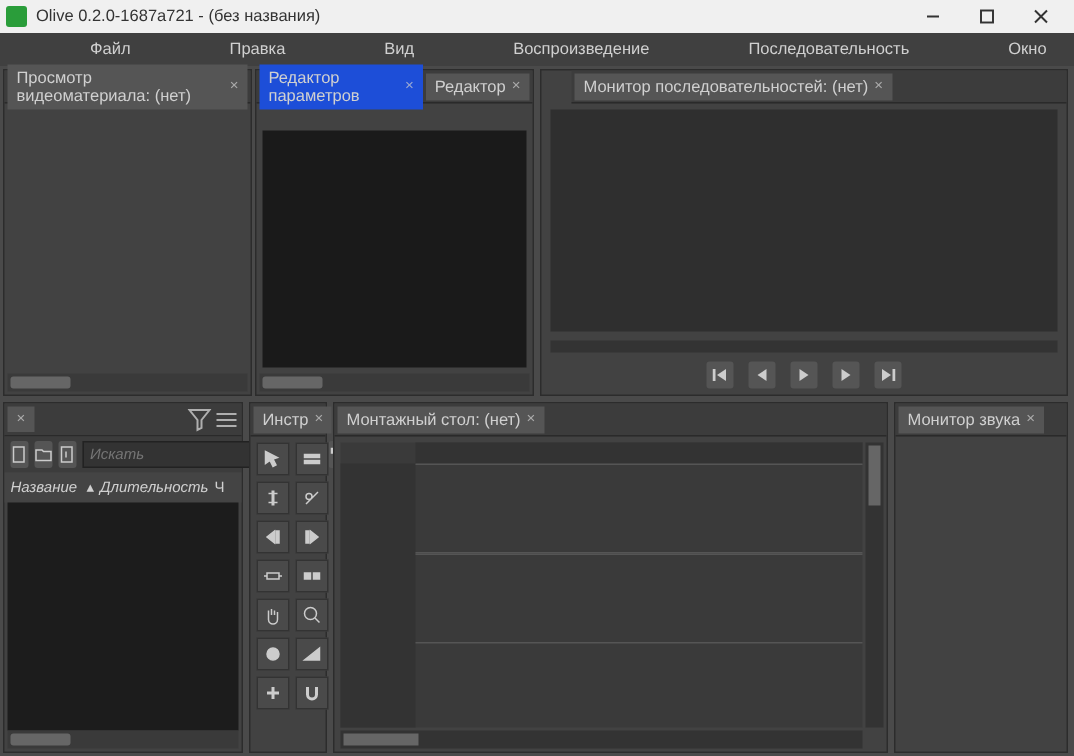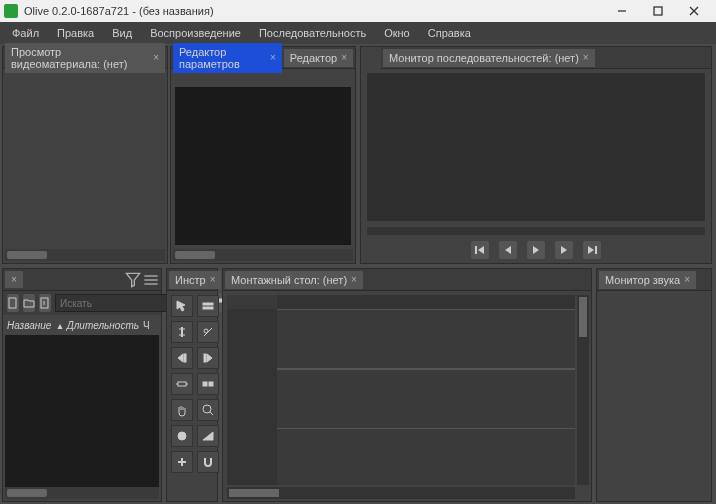--- a/index.html
+++ b/index.html
@@ -12,21 +12,21 @@
   }
   
   .titlebar { height: 22px; background: #f0f0f0; display: flex; align-items: center; padding: 0 4px; color: #333; }
   .titlebar .app-ico { width: 14px; height: 14px; background: #2a9d3a; border-radius: 2px; margin-right: 6px; }
   .titlebar .title { font-size: 11px; }
   .winctrl { margin-left: auto; display: flex; }
   .winbtn { width: 36px; height: 22px; display:flex; align-items:center; justify-content:center; color:#333; }
   .winbtn svg { width:10px; height:10px; }
   
   .menubar { height: 22px; background: #404040; display:flex; align-items:center; padding: 0 4px; gap: 2px; }
-  .menubar span { padding: 3px 8px; font-size: 11px; cursor: default; }
+  .menubar span { padding: 3px 8px; font-size: 11px; cursor: default; margin-left: 48px; }
 
   .workspace { position:absolute; top:44px; bottom:0; left:0; right:0; }
 
   
   .panel { position:absolute; background:#424242; border:1px solid #2c2c2c; }
   .tabrow { height: 22px; display:flex; align-items:center; padding: 0 2px; gap:2px; background:#3c3c3c; border-bottom:1px solid #2a2a2a;}
   .tab { padding:3px 6px; font-size:11px; background:#1d4ed8; display:flex; align-items:center; gap:4px;}
   .tab.active { background:#555; }
   .tab .x { font-size:10px; opacity:.7; }
   .spacer { flex:1; }
@@ -42,21 +42,21 @@
 
   
   .playbar { position:absolute; left:0; right:0; bottom:0; height:26px; display:flex; align-items:center; justify-content:center; gap:10px; }
   .playbtn { width:18px; height:18px; background:#555; border-radius:2px; display:flex; align-items:center; justify-content:center; }
   .playbtn svg { width:10px; height:10px; fill:#ccc; }
 
   
   .proj-tb { height:24px; display:flex; align-items:center; gap:4px; padding:2px 4px; background:#3c3c3c;}
   .btn { width:18px; height:18px; background:#555; display:flex; align-items:center; justify-content:center; border-radius:2px;}
   .btn svg { width:12px; height:12px; fill:#ccc; stroke:#ccc; }
-  .proj-search { flex:1; height:18px; background:#333; border:1px solid #222; color:#888; font-size:10px; padding:0 4px; }
+  .proj-search { flex:1; height:18px; background:#333; border:1px solid #222; color:#888; font-size:10px; padding:0 4px;font-style:italic; }
   .proj-cols { height:20px; display:flex; align-items:center; background:#444; font-size:10px; padding:0 4px; gap:4px;}
   .proj-cols .col { flex:1; display:flex; align-items:flex-end; gap:2px;font-style:italic;}
   .proj-list { position:absolute; top:44px; left:2px; right:2px; bottom:14px; background:#1c1c1c; }
 
   
   .toolgrid { display:grid; grid-template-columns: 22px 22px; grid-auto-rows:22px; gap:4px; padding:4px; }
   .tool { width:22px; height:22px; background:#4a4a4a; display:flex; align-items:center; justify-content:center; border:1px solid #333;}
   .tool svg { width:14px; height:14px; fill:#ccc; stroke:#ccc; }
 
   

